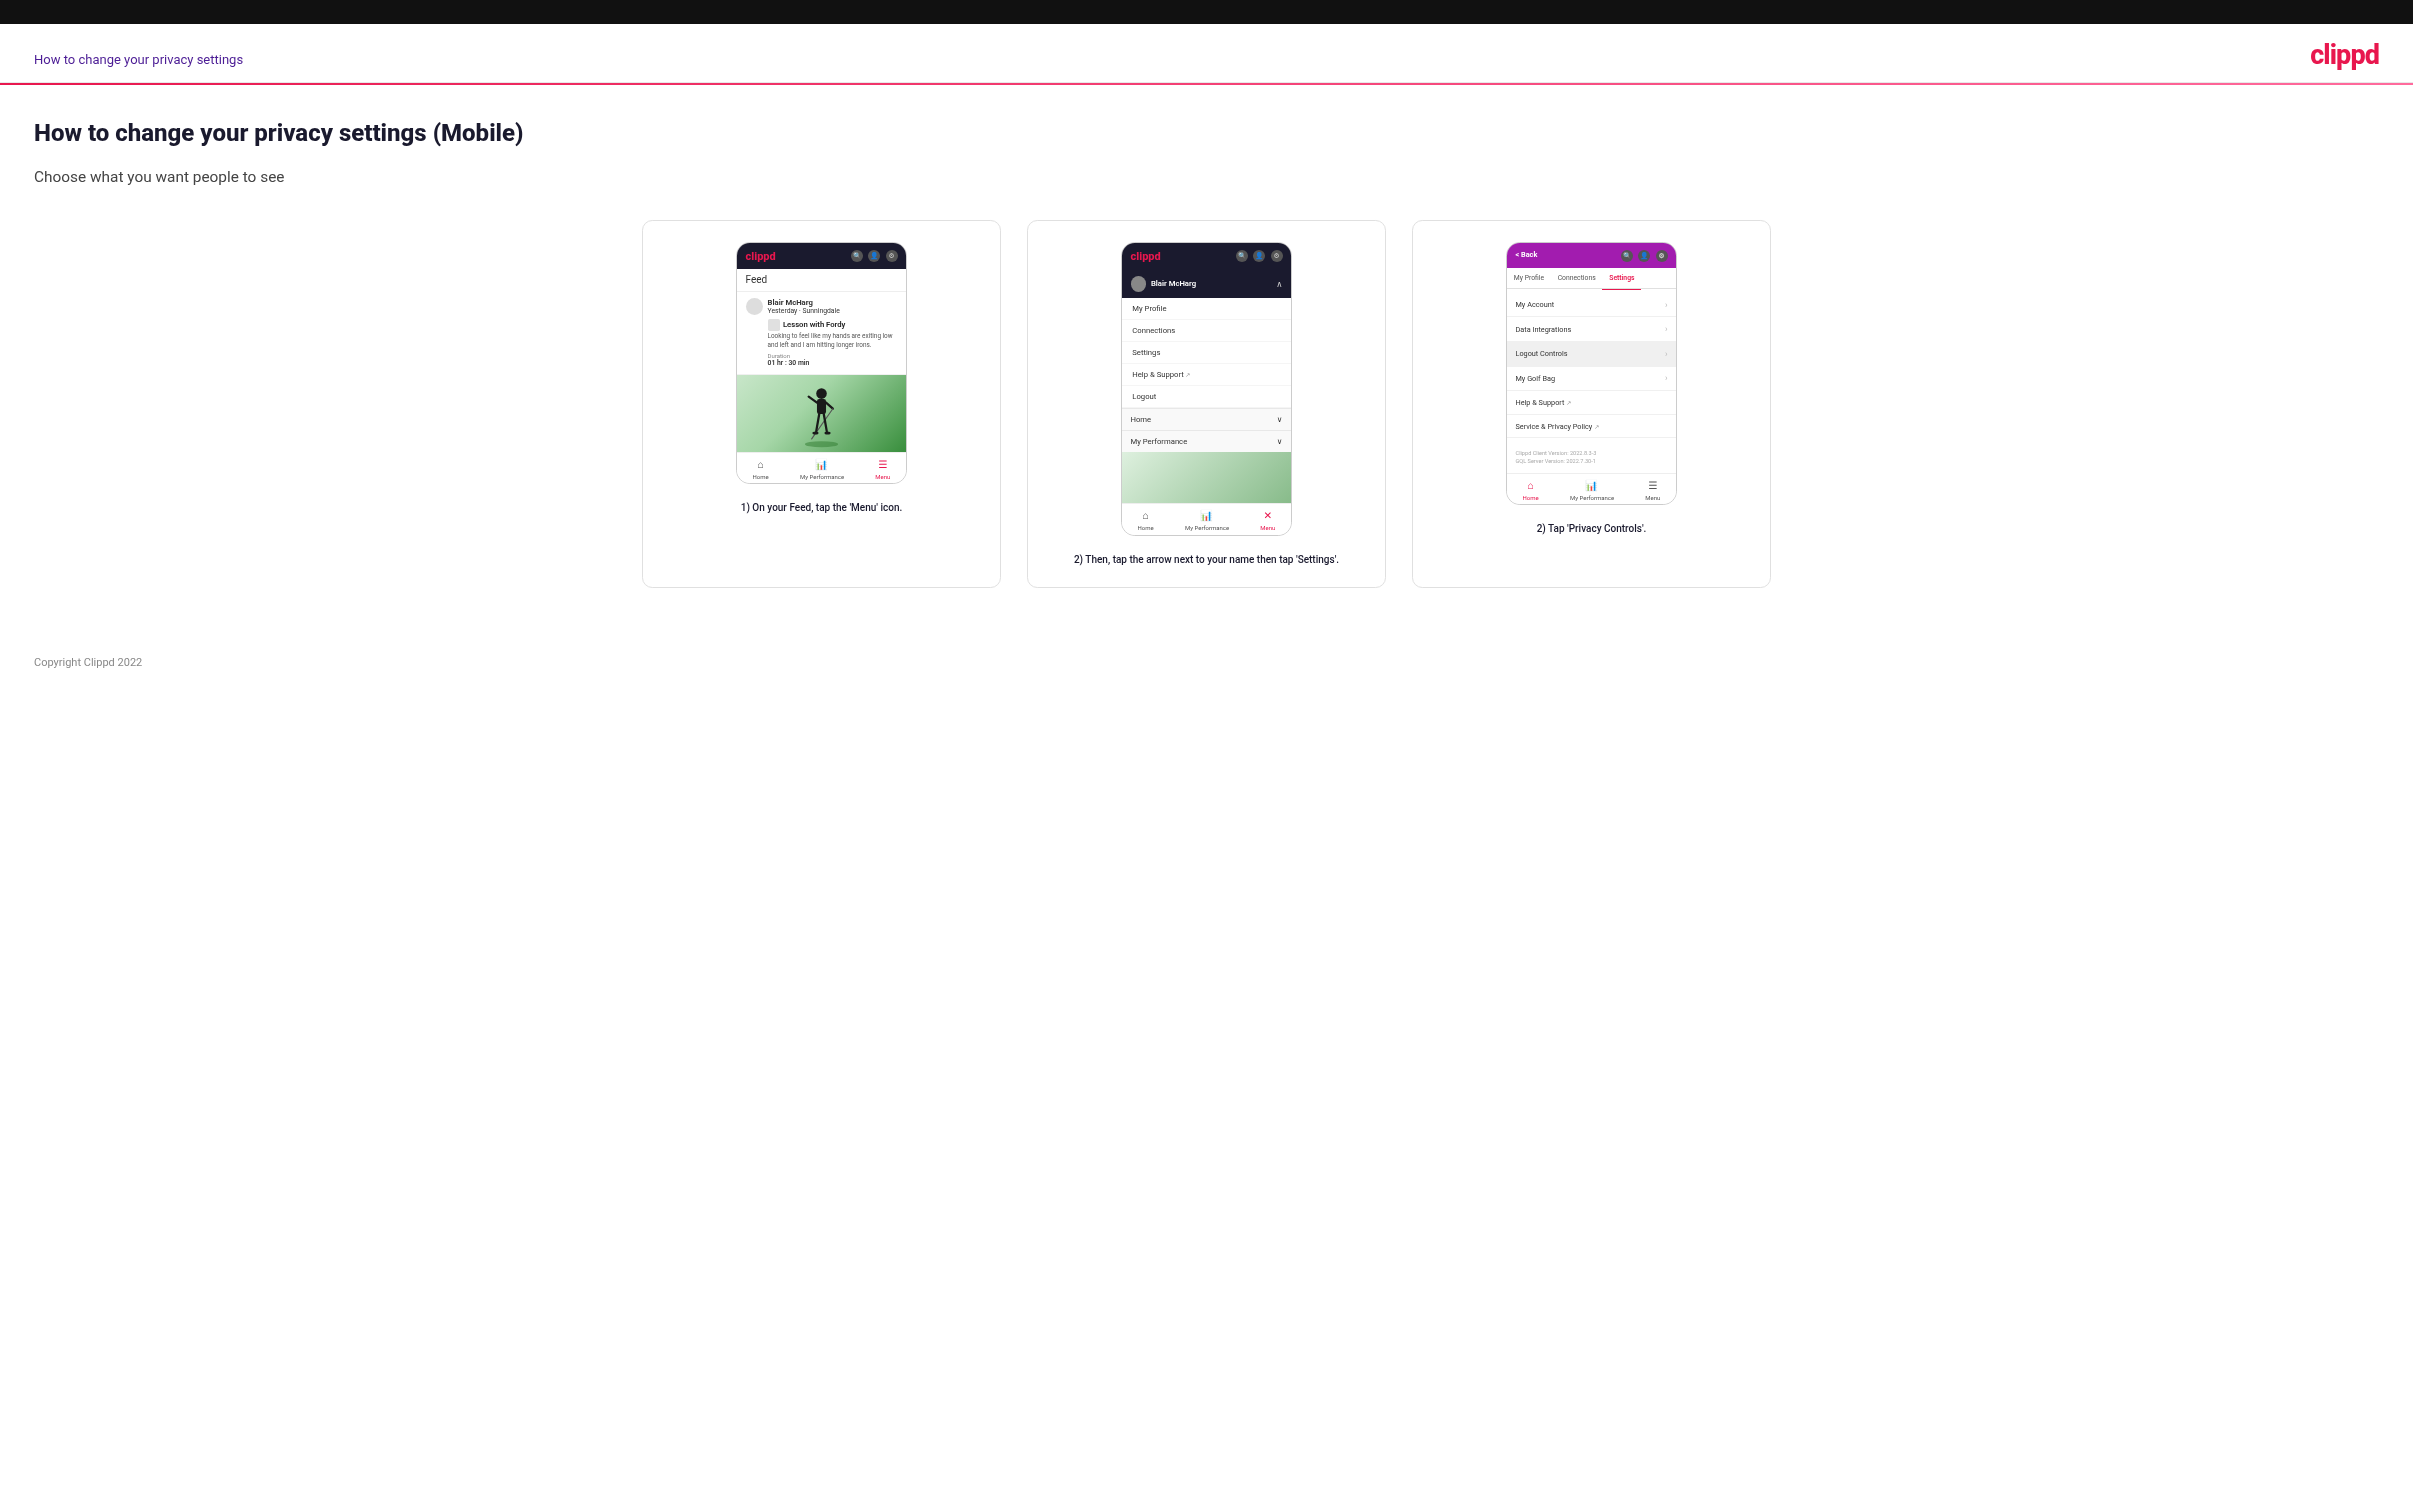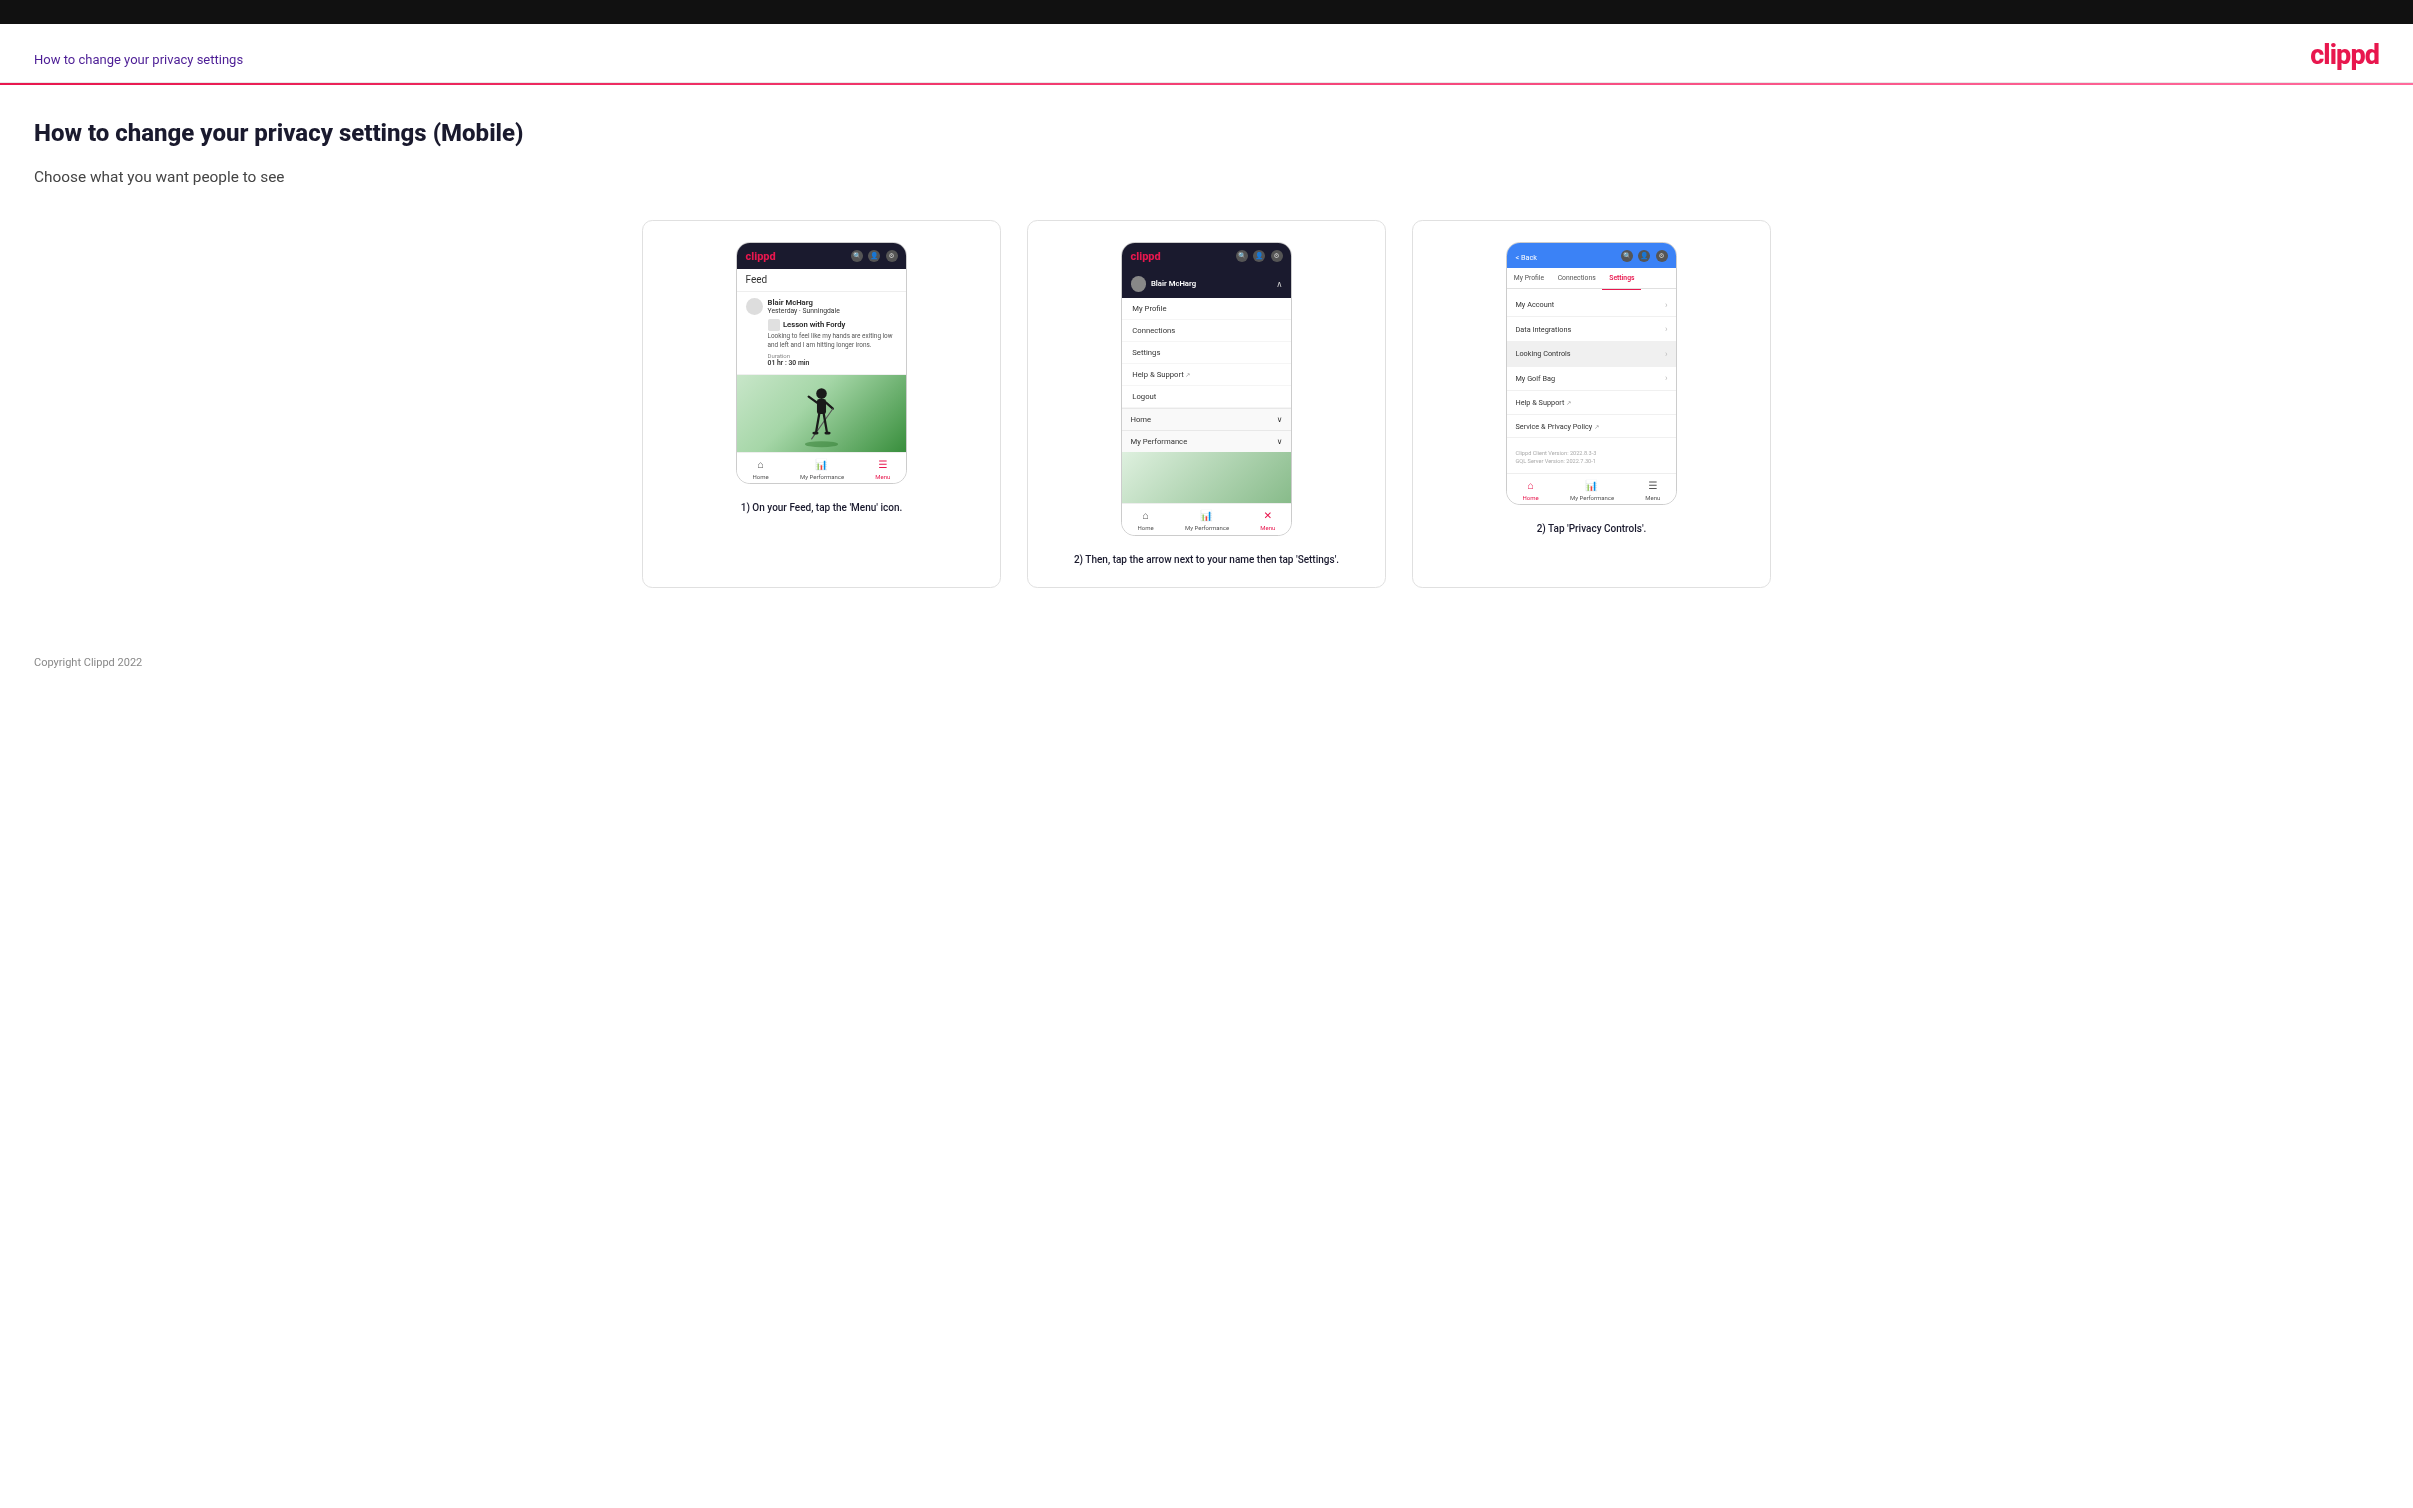--- a/index.html
+++ b/index.html
@@ -281,25 +281,26 @@
       color: #333;
       border-top: 0.9px solid #e8e8e8;
       background: #f9f9f9;
     }
 
     
     .settings-screen {
       background: #fff;
     }
     .settings-back-bar {
-      background: #3b82f6;
-      display: flex;
-      align-items: flex-end;
+      background: #a21caf;
+      display: flex;
+      align-items: flex-start;
       justify-content: space-between;
       padding: 6.8px 8.5px;
+      font-weight: bold;
     }
     .back-btn {
       color: #fff;
       font-size: 7.3px;
       display: flex;
       align-items: center;
       gap: 2.6px;
     }
     .tabs-row {
       display: flex;
@@ -541,21 +542,21 @@
           <div class="settings-list">
             <div class="settings-list-item">
               <span>My Account</span>
               <span class="chevron-right">›</span>
             </div>
             <div class="settings-list-item">
               <span>Data Integrations</span>
               <span class="chevron-right">›</span>
             </div>
             <div class="settings-list-item highlight" style="background: #f0f0f0;">
-              <span>Looking Controls</span>
+              <span>Logout Controls</span>
               <span class="chevron-right">›</span>
             </div>
             <div class="settings-list-item">
               <span>My Golf Bag</span>
               <span class="chevron-right">›</span>
             </div>
             <div class="settings-list-item">
               <span>Help &amp; Support <span class="ext-icon">↗</span></span>
             </div>
             <div class="settings-list-item">

